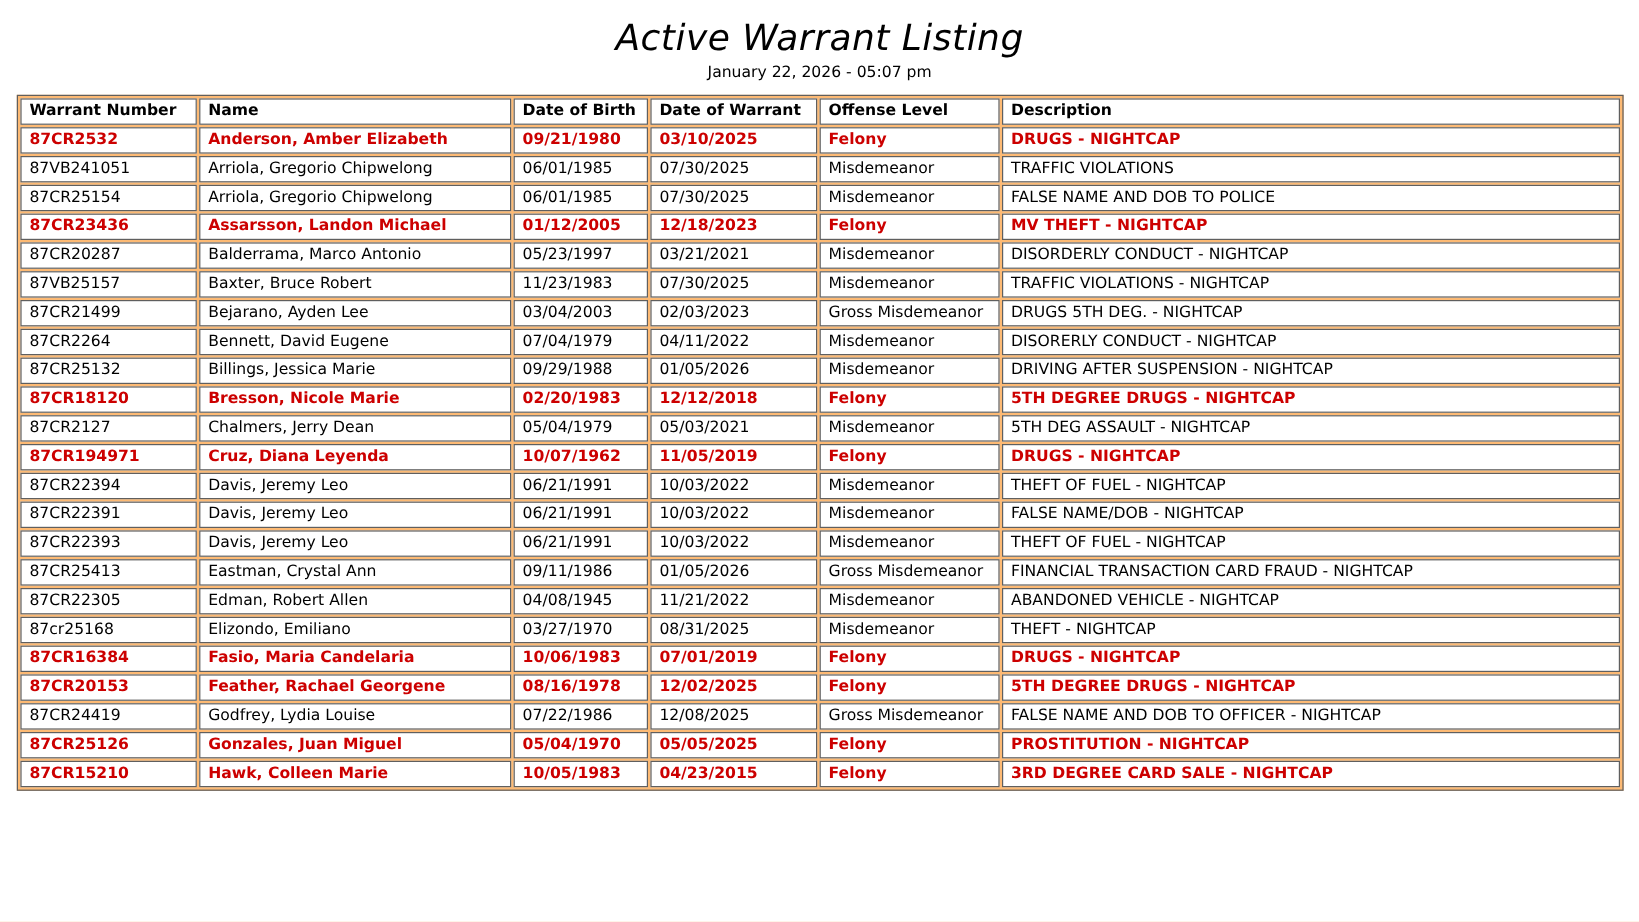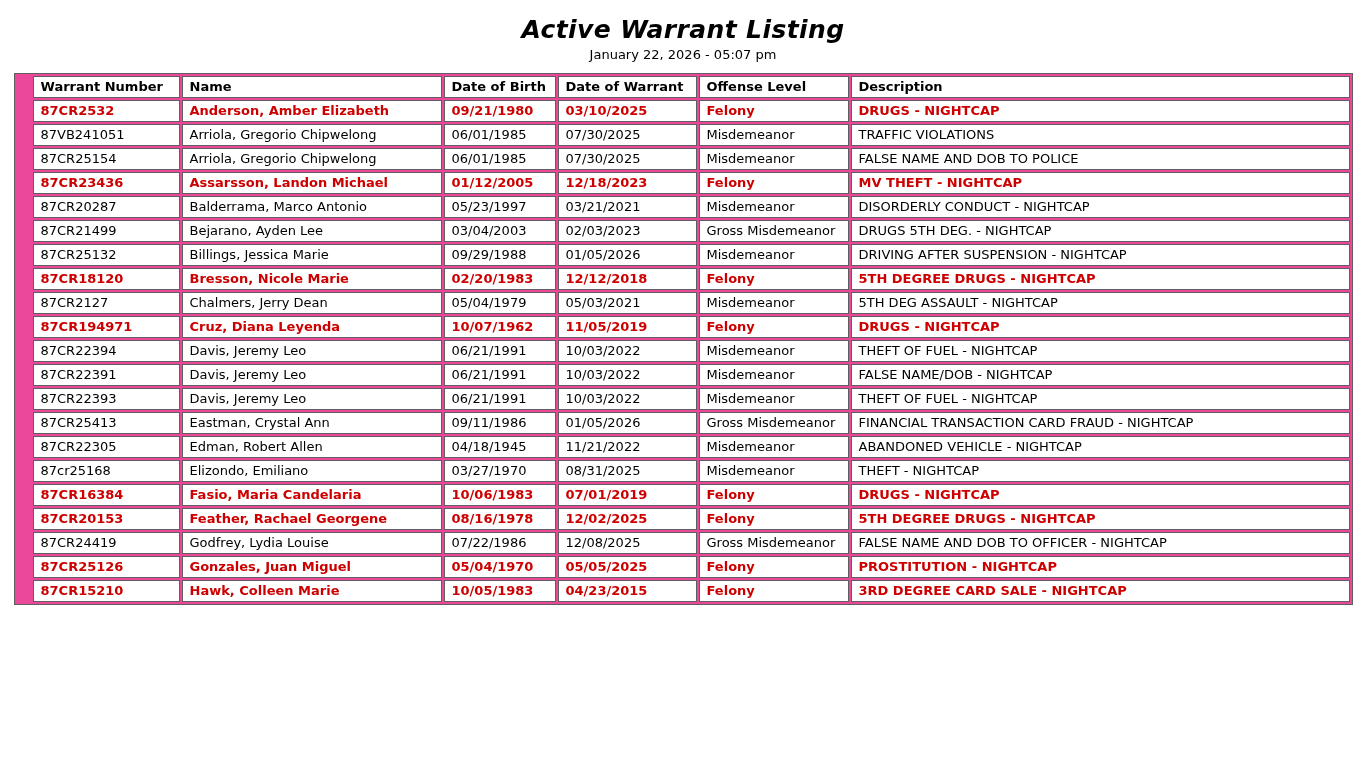--- a/index.html
+++ b/index.html
@@ -8,40 +8,39 @@
     padding: 0;
     width: 1366px;
     height: 768px;
     overflow: hidden;
     background: #ffffff;
     font-family: "DejaVu Sans", "Liberation Sans", sans-serif;
     color: #000000;
   }
   .title {
     text-align: center;
-    font-size: 25px;
-    font-weight: bold;
+    font-size: 30px;
+    font-weight: normal;
     font-style: italic;
     margin: 15px 0 3px 0;
     letter-spacing: 0.4px;
   }
   .subtitle {
     text-align: center;
     font-size: 13px;
     margin: 0 0 11px 0;
   }
   table.warrants {
     margin: 0 auto;
     width: 1339px;
     border-collapse: separate;
     border-spacing: 2px;
     border: 1px solid #5f5f5f;
-    background: #ec4899;
+    background: #fdba74;
     table-layout: fixed;
-    padding-left: 16px;
   }
   table.warrants th, table.warrants td {
     border: 1px solid #5f5f5f;
     padding: 2px 7px;
     height: 22px;
     font-size: 13px;
     line-height: 16px;
     text-align: left;
     vertical-align: middle;
     white-space: nowrap;
@@ -121,30 +120,46 @@
 
   <tr>
     <td>87CR20287</td>
     <td>Balderrama, Marco Antonio</td>
     <td>05/23/1997</td>
     <td>03/21/2021</td>
     <td>Misdemeanor</td>
     <td>DISORDERLY CONDUCT - NIGHTCAP</td>
   </tr>
 
+  <tr>
+    <td>87VB25157</td>
+    <td>Baxter, Bruce Robert</td>
+    <td>11/23/1983</td>
+    <td>07/30/2025</td>
+    <td>Misdemeanor</td>
+    <td>TRAFFIC VIOLATIONS - NIGHTCAP</td>
+  </tr>
 
   <tr>
     <td>87CR21499</td>
     <td>Bejarano, Ayden Lee</td>
     <td>03/04/2003</td>
     <td>02/03/2023</td>
     <td>Gross Misdemeanor</td>
     <td>DRUGS 5TH DEG. - NIGHTCAP</td>
   </tr>
 
+  <tr>
+    <td>87CR2264</td>
+    <td>Bennett, David Eugene</td>
+    <td>07/04/1979</td>
+    <td>04/11/2022</td>
+    <td>Misdemeanor</td>
+    <td>DISORERLY CONDUCT - NIGHTCAP</td>
+  </tr>
 
   <tr>
     <td>87CR25132</td>
     <td>Billings, Jessica Marie</td>
     <td>09/29/1988</td>
     <td>01/05/2026</td>
     <td>Misdemeanor</td>
     <td>DRIVING AFTER SUSPENSION - NIGHTCAP</td>
   </tr>
 
@@ -208,21 +223,21 @@
     <td>Eastman, Crystal Ann</td>
     <td>09/11/1986</td>
     <td>01/05/2026</td>
     <td>Gross Misdemeanor</td>
     <td>FINANCIAL TRANSACTION CARD FRAUD - NIGHTCAP</td>
   </tr>
 
   <tr>
     <td>87CR22305</td>
     <td>Edman, Robert Allen</td>
-    <td>04/18/1945</td>
+    <td>04/08/1945</td>
     <td>11/21/2022</td>
     <td>Misdemeanor</td>
     <td>ABANDONED VEHICLE - NIGHTCAP</td>
   </tr>
 
   <tr>
     <td>87cr25168</td>
     <td>Elizondo, Emiliano</td>
     <td>03/27/1970</td>
     <td>08/31/2025</td>

